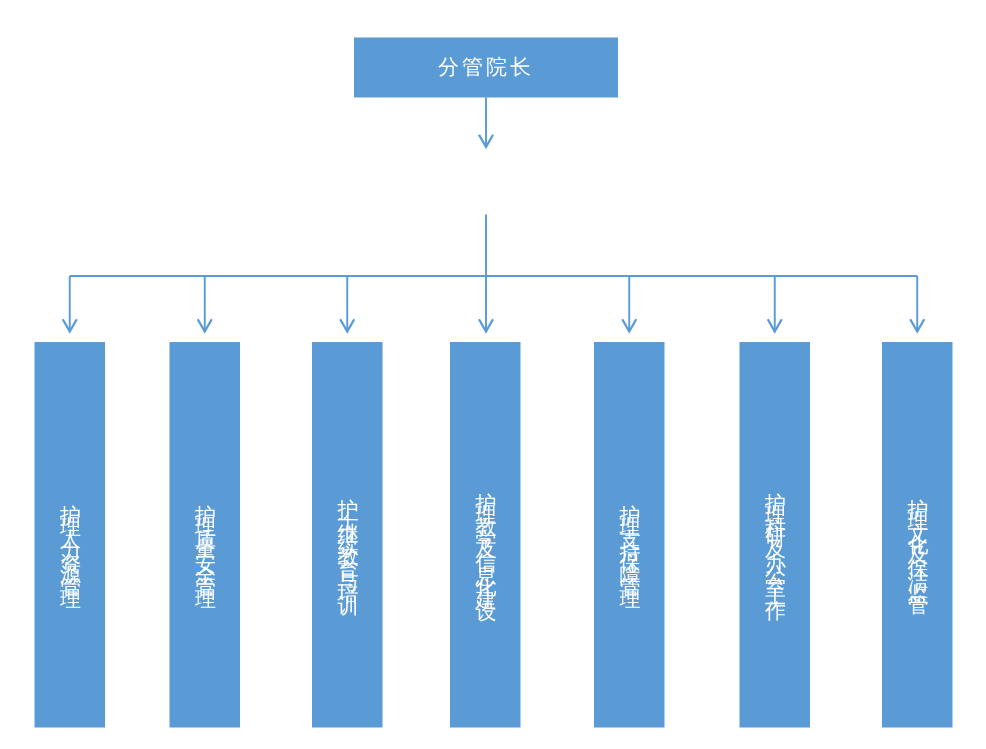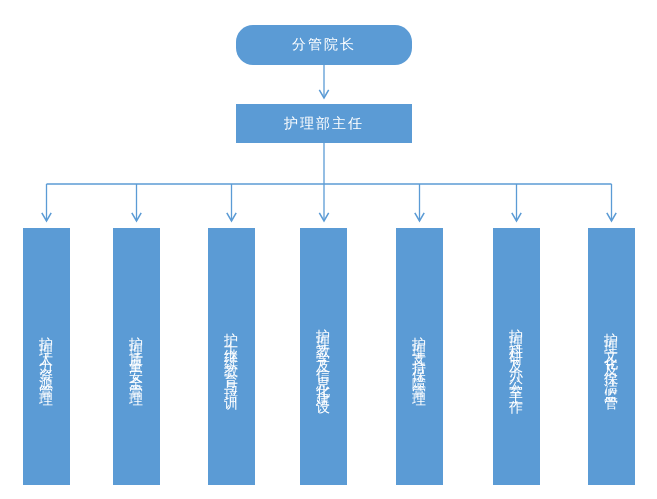--- a/index.html
+++ b/index.html
@@ -30,21 +30,21 @@
     height: 39px;
     background: #5B9BD5;
     color: #ffffff;
     display: flex;
     align-items: center;
     justify-content: center;
     font-size: 14px;
     letter-spacing: 2px;
     box-sizing: border-box;
   }
-  .hbox.root { top: 25px; height: 40px; border-radius: 17px; }
+  .hbox.root { top: 25px; height: 40px; }
   .hbox.director { top: 104px; }
   .vbox {
     position: absolute;
     top: 228px;
     height: 257px;
     width: 47px;
     background: #5B9BD5;
     display: flex;
     align-items: center;
     justify-content: center;
@@ -90,23 +90,20 @@
     <line x1="231.5" y1="184" x2="231.5" y2="221" stroke="#5B9BD5" stroke-width="1.3" marker-end="url(#arrow)"></line>
     <line x1="419.5" y1="184" x2="419.5" y2="221" stroke="#5B9BD5" stroke-width="1.3" marker-end="url(#arrow)"></line>
     <line x1="516.5" y1="184" x2="516.5" y2="221" stroke="#5B9BD5" stroke-width="1.3" marker-end="url(#arrow)"></line>
     <line x1="611.5" y1="184" x2="611.5" y2="221" stroke="#5B9BD5" stroke-width="1.3" marker-end="url(#arrow)"></line>
   </svg>
 
   <div class="hbox root">
     <span>分管院长</span>
   </div>
 
-  <div class="hbox director">
-    <span>护理部主任</span>
-  </div>
 
   <div class="vbox d1">
     <span class="vtext">护理人力资源管理</span>
   </div>
   <div class="vbox d2">
     <span class="vtext">护理质量安全管理</span>
   </div>
   <div class="vbox d3">
     <span class="vtext">护士继续教育与培训</span>
   </div>

